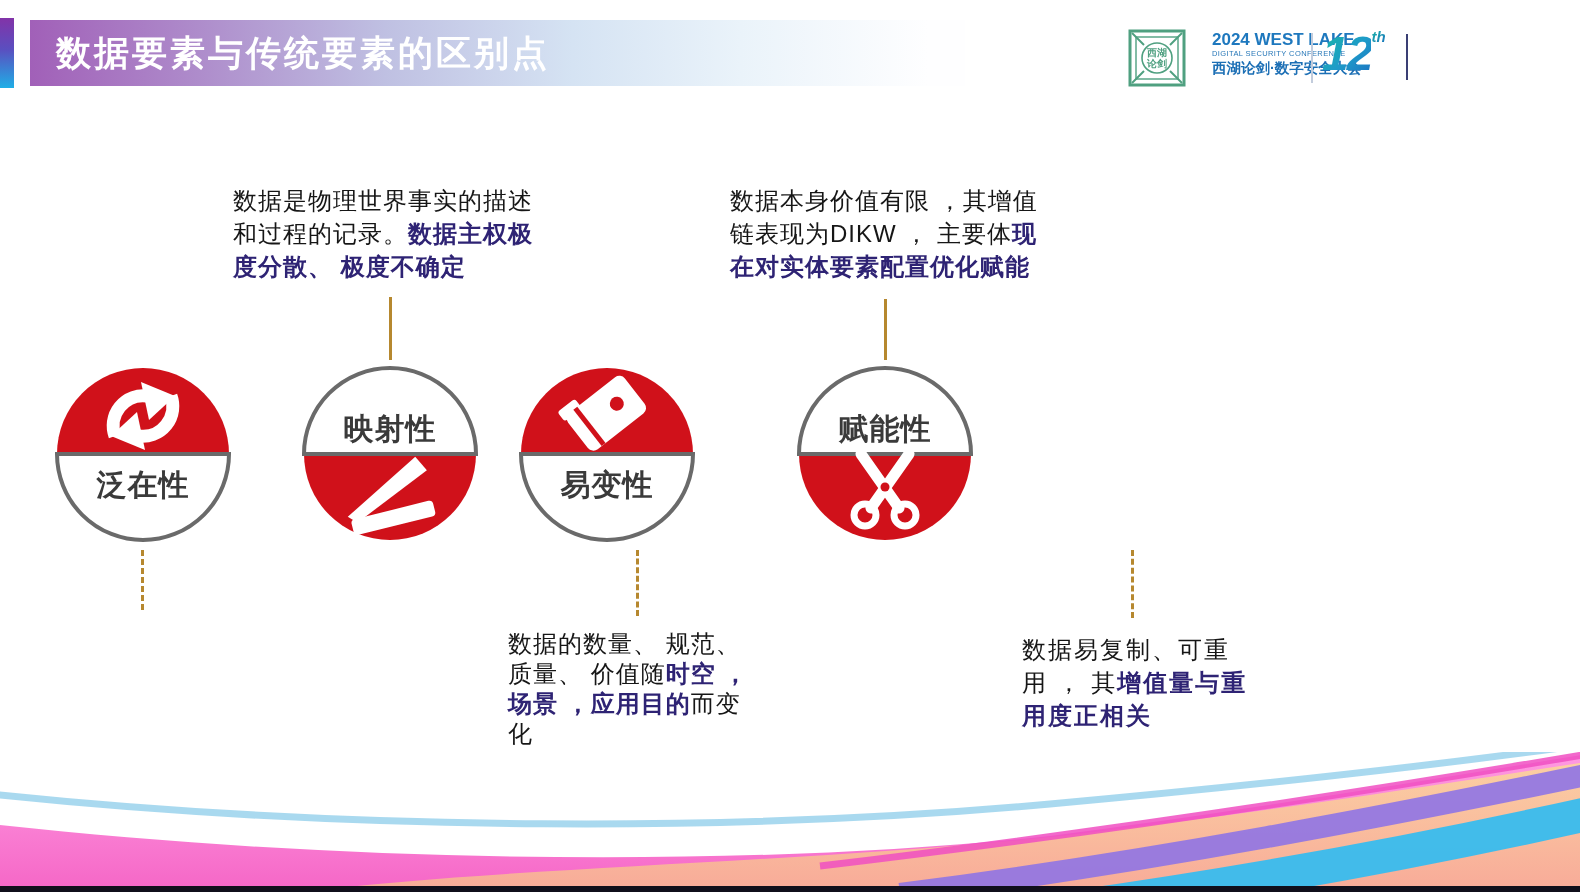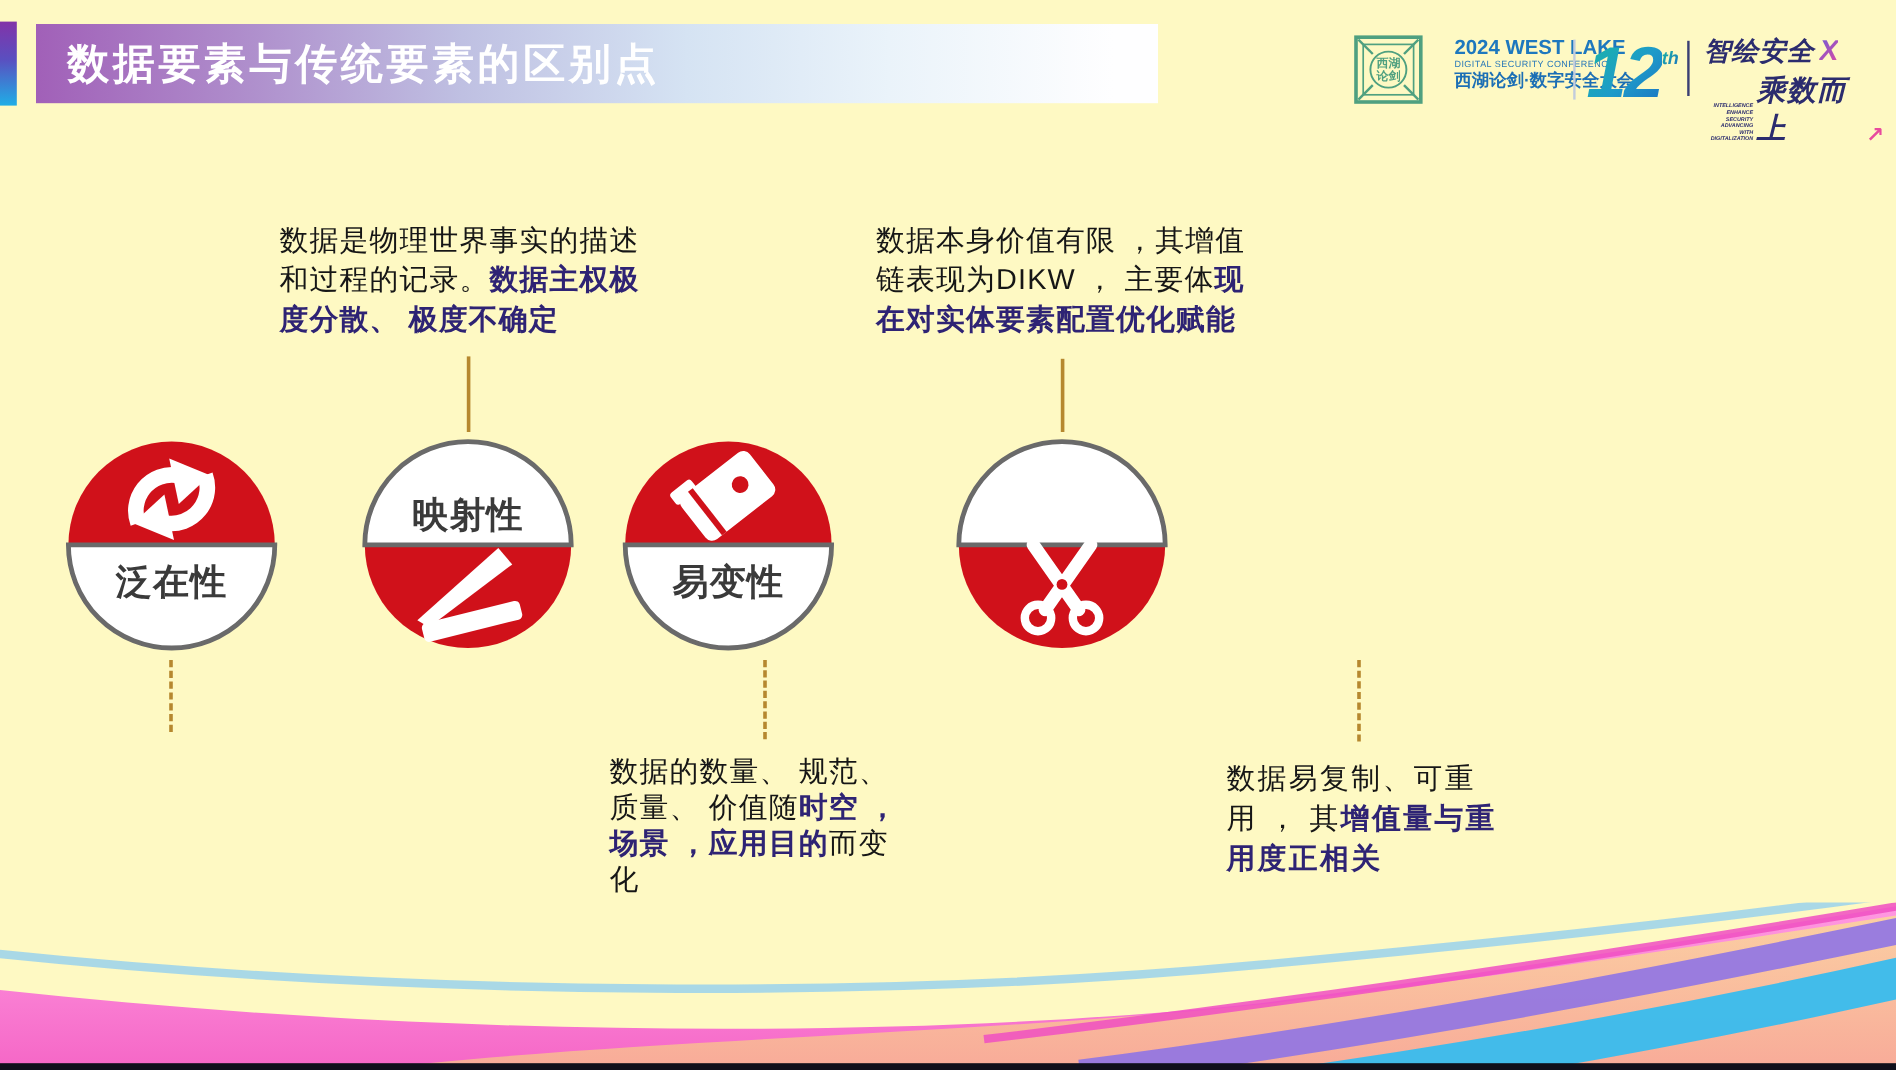--- a/index.html
+++ b/index.html
@@ -1,17 +1,17 @@
 <!DOCTYPE html>
 <html><head>
 <meta charset="utf-8">
 <style>
   html,body{margin:0;padding:0;background:#e8e8e8;}
   .slide{
-    position:relative;width:1580px;height:892px;background:#fef9c3;
+    position:relative;width:1580px;height:892px;background:#ffffff;
     overflow:hidden;font-family:"Liberation Sans","DejaVu Sans",sans-serif;
     margin:0 auto;
   }
   
   .accent-bar{
     position:absolute;left:0;top:18px;width:14px;height:70px;
     background:linear-gradient(180deg,#8233A8 0%,#5A4FC0 45%,#1FAEE6 100%);
   }
   .title-banner{
     position:absolute;left:30px;top:20px;width:935px;height:66px;
@@ -23,21 +23,21 @@
   }
   
   .seal{position:absolute;left:1128px;top:29px;width:58px;height:58px;}
   .conf-text{position:absolute;left:1212px;top:31px;width:100px;color:#1C6FB5;line-height:1.05;}
   .conf-line1{font-size:17px;font-weight:bold;color:#1E78BE;white-space:nowrap;}
   .conf-line2{font-size:7.5px;color:#2878B8;letter-spacing:.4px;white-space:nowrap;margin-top:1px;}
   .conf-line3{font-size:14.5px;font-weight:bold;color:#1C6FB5;white-space:nowrap;margin-top:3px;}
   .logo-divider-light{position:absolute;left:1311px;top:33px;width:2px;height:50px;background:#C2CCDC;}
   .edition{position:absolute;left:1322px;top:26px;font-weight:bold;font-style:italic;}
   .edition-num{
-    font-size:60px;letter-spacing:-2px;
+    font-size:48px;letter-spacing:-2px;
     background:linear-gradient(135deg,#18B9A2 0%,#1E9BC9 55%,#1B6FC2 100%);
     -webkit-background-clip:text;background-clip:text;color:#1B86C8;-webkit-text-fill-color:transparent;
   }
   .edition-suf{
     font-size:15px;vertical-align:28px;
     background:linear-gradient(135deg,#18B9A2,#1B6FC2);
     -webkit-background-clip:text;background-clip:text;color:#1B86C8;-webkit-text-fill-color:transparent;
   }
   .logo-divider-dark{position:absolute;left:1406px;top:34px;width:2px;height:46px;background:#3A3F74;}
   .slogan{position:absolute;left:1420px;top:28px;width:150px;color:#2B2C6E;font-style:italic;font-weight:bold;}
@@ -102,36 +102,20 @@
     <div class="conf-line2">DIGITAL SECURITY CONFERENCE</div>
     <div class="conf-line3">西湖论剑·数字安全大会</div>
   </div>
   <div class="logo-divider-light"></div>
 
   <div class="edition">
     <span class="edition-num">12</span><span class="edition-suf">th</span>
   </div>
   <div class="logo-divider-dark"></div>
 
-  <div class="slogan">
-    <div class="slogan-row1">
-      <span class="slogan-l1">智绘安全</span>
-      <span class="slogan-x">X</span>
-    </div>
-    <div class="slogan-row2">
-      <span class="slogan-caption">
-        <span>INTELLIGENCE</span>
-        <span>ENHANCE SECURITY</span>
-        <span>ADVANCING</span>
-        <span>WITH DIGITALIZATION</span>
-      </span>
-      <span class="slogan-l2">乘数而上</span>
-      <span class="slogan-arrow">↗</span>
-    </div>
-  </div>
 
   <div class="connector dashed" style="left:141px;top:550px;height:60px;"></div>
   <div class="connector solid" style="left:389px;top:297px;height:63px;"></div>
   <div class="connector dashed" style="left:636px;top:550px;height:66px;"></div>
   <div class="connector solid" style="left:884px;top:299px;height:61px;"></div>
   <div class="connector dashed" style="left:1131px;top:550px;height:68px;"></div>
 
   <div class="feature" style="left:298px;">
     <svg width="184" height="184" viewBox="0 0 184 184">
       <path d="M6,92 A86,86 0 0 0 178,92 Z" fill="#D0111A"></path>
@@ -177,20 +161,21 @@
       <path d="M6,92 A86,86 0 0 0 178,92 Z" fill="#D0111A"></path>
       <path d="M6,92 A86,86 0 0 1 178,92 Z" fill="#FFFFFF" stroke="#6A6A6A" stroke-width="4"></path>
       <g stroke="#fff" fill="none">
         <line x1="68" y1="92" x2="106" y2="146" stroke-width="11" stroke-linecap="round"></line>
         <line x1="116" y1="92" x2="78" y2="146" stroke-width="11" stroke-linecap="round"></line>
         <circle cx="72" cy="153" r="11" stroke-width="7"></circle>
         <circle cx="112" cy="153" r="11" stroke-width="7"></circle>
         <circle cx="92" cy="125" r="4.5" fill="#D0111A" stroke="none"></circle>
       </g>
     </svg>
+    <div class="feature-label label-top">赋能性</div>
   </div>
 
 
   <div class="note" style="left:233px;top:184px;width:300px;">
     <span class="run-normal">数据是物理世界事实的描述和过程的记录。</span><span class="run-bold">数据主权极度分散、 极度不确定</span>
   </div>
 
   <div class="note" style="left:730px;top:184px;width:312px;">
     <span class="run-normal">数据本身价值有限 ，其增值链表现为DIKW ， 主要体</span><span class="run-bold">现在对实体要素配置优化赋能</span>
   </div>

